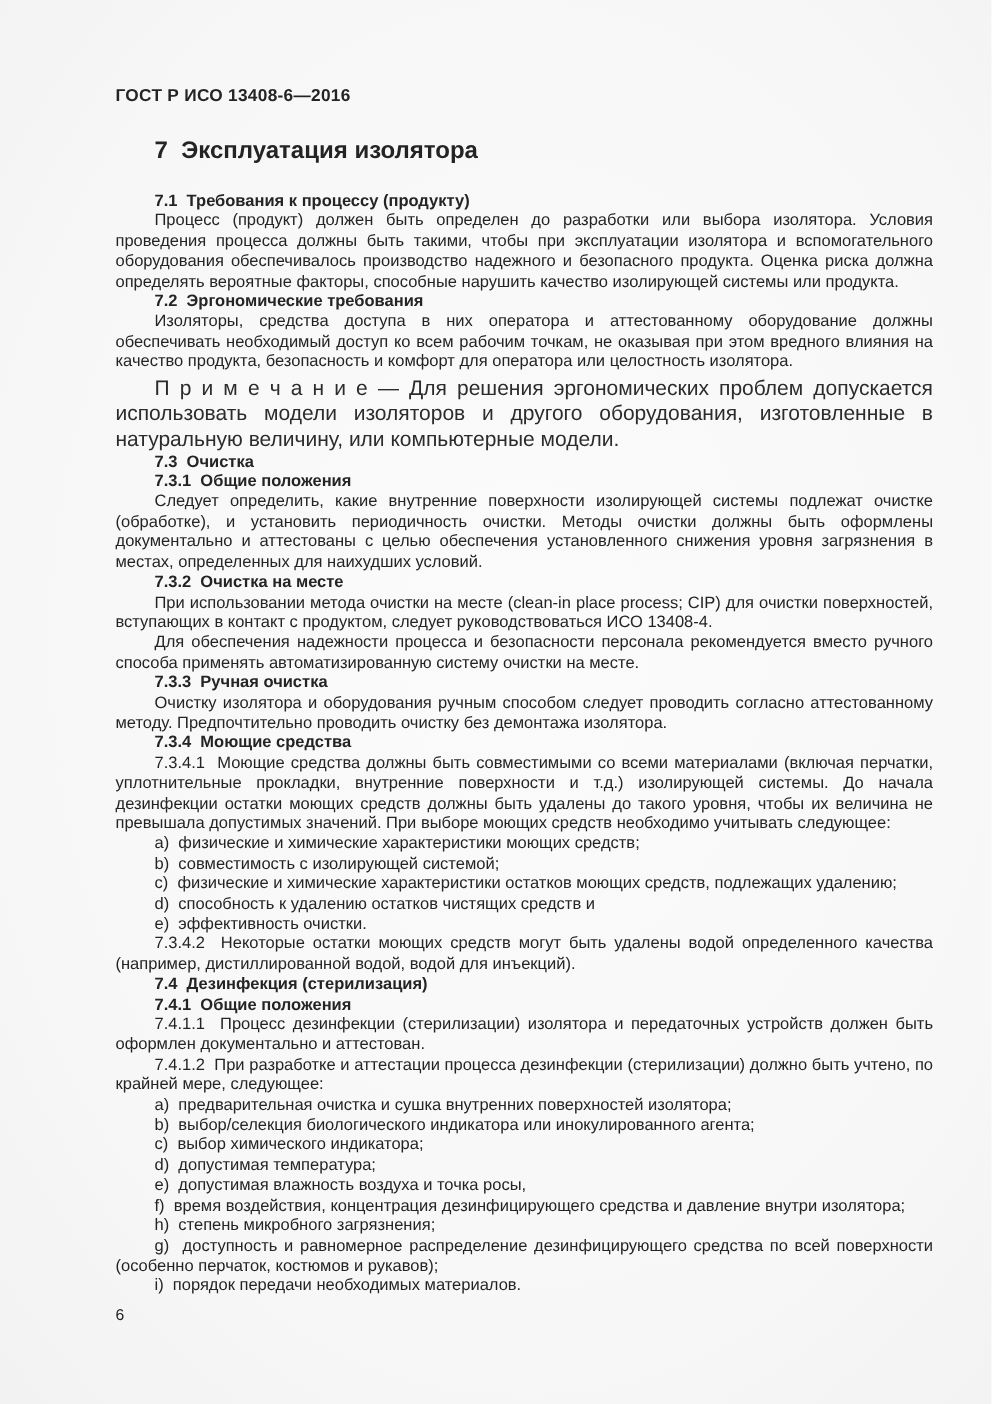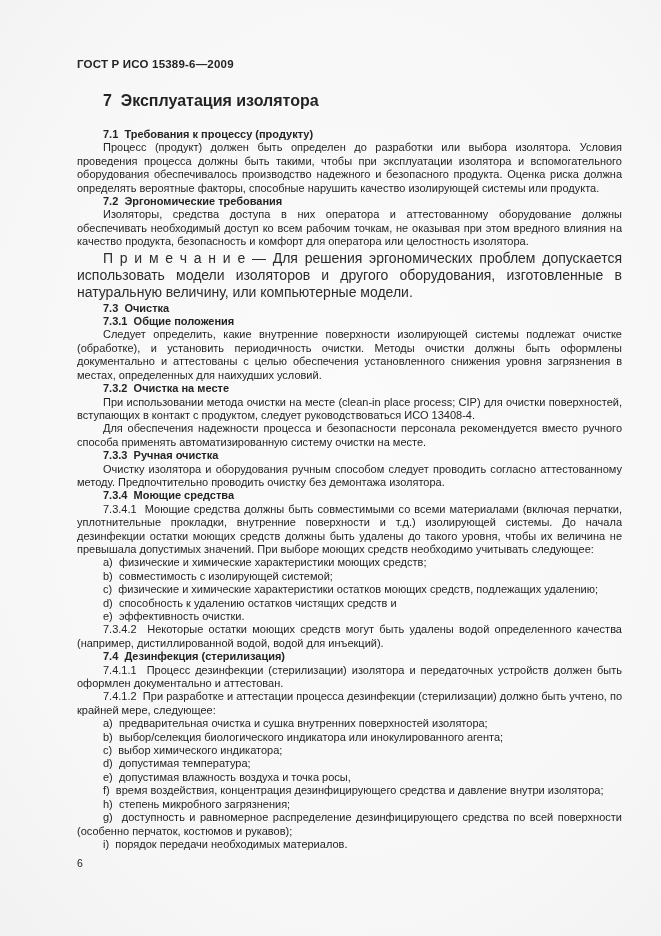--- a/index.html
+++ b/index.html
@@ -68,21 +68,21 @@
     font-size: 10.5px;
     margin-top: 6px;
   }
 </style>
 </head>
 <body>
 
 <div class="page">
   <div class="text-col">
 
-    <p class="running-header">ГОСТ Р ИСО 15389-6—2009</p>
+    <p class="running-header">ГОСТ Р ИСО 13408-6—2016</p>
 
     <h1 class="chapter-title">7&nbsp; Эксплуатация изолятора</h1>
 
     <h2 class="h2">7.1&nbsp; Требования к процессу (продукту)</h2>
     <p class="para">Процесс (продукт) должен быть определен до разработки или выбора изолятора. Условия проведения процесса должны быть такими, чтобы при эксплуатации изолятора и вспомогательного оборудования обеспечивалось производство надежного и безопасного продукта. Оценка риска должна определять вероятные факторы, способные нарушить качество изолирующей системы или продукта.</p>
 
     <h2 class="h2">7.2&nbsp; Эргономические требования</h2>
     <p class="para">Изоляторы, средства доступа в них оператора и аттестованному оборудование должны обеспечивать необходимый доступ ко всем рабочим точкам, не оказывая при этом вредного влияния на качество продукта, безопасность и комфорт для оператора или целостность изолятора.</p>
     <p class="note">П р и м е ч а н и е — Для решения эргономических проблем допускается использовать модели изоляторов и другого оборудования, изготовленные в натуральную величину, или компьютерные модели.</p>
 
@@ -102,20 +102,21 @@
     <p class="para">7.3.4.1&nbsp; Моющие средства должны быть совместимыми со всеми материалами (включая перчатки, уплотнительные прокладки, внутренние поверхности и т.д.) изолирующей системы. До начала дезинфекции остатки моющих средств должны быть удалены до такого уровня, чтобы их величина не превышала допустимых значений. При выборе моющих средств необходимо учитывать следующее:</p>
     <p class="list-item">a)&nbsp; физические и химические характеристики моющих средств;</p>
     <p class="list-item">b)&nbsp; совместимость с изолирующей системой;</p>
     <p class="list-item">c)&nbsp; физические и химические характеристики остатков моющих средств, подлежащих удалению;</p>
     <p class="list-item">d)&nbsp; способность к удалению остатков чистящих средств и</p>
     <p class="list-item">e)&nbsp; эффективность очистки.</p>
     <p class="para">7.3.4.2&nbsp; Некоторые остатки моющих средств могут быть удалены водой определенного качества (например, дистиллированной водой, водой для инъекций).</p>
 
     <h2 class="h2">7.4&nbsp; Дезинфекция (стерилизация)</h2>
 
+    <h3 class="h3">7.4.1&nbsp; Общие положения</h3>
     <p class="para">7.4.1.1&nbsp; Процесс дезинфекции (стерилизации) изолятора и передаточных устройств должен быть оформлен документально и аттестован.</p>
     <p class="para">7.4.1.2&nbsp; При разработке и аттестации процесса дезинфекции (стерилизации) должно быть учтено, по крайней мере, следующее:</p>
     <p class="list-item">a)&nbsp; предварительная очистка и сушка внутренних поверхностей изолятора;</p>
     <p class="list-item">b)&nbsp; выбор/селекция биологического индикатора или инокулированного агента;</p>
     <p class="list-item">c)&nbsp; выбор химического индикатора;</p>
     <p class="list-item">d)&nbsp; допустимая температура;</p>
     <p class="list-item">e)&nbsp; допустимая влажность воздуха и точка росы,</p>
     <p class="list-item">f)&nbsp; время воздействия, концентрация дезинфицирующего средства и давление внутри изолятора;</p>
     <p class="list-item">h)&nbsp; степень микробного загрязнения;</p>
     <p class="list-item">g)&nbsp; доступность и равномерное распределение дезинфицирующего средства по всей поверхности (особенно перчаток, костюмов и рукавов);</p>

